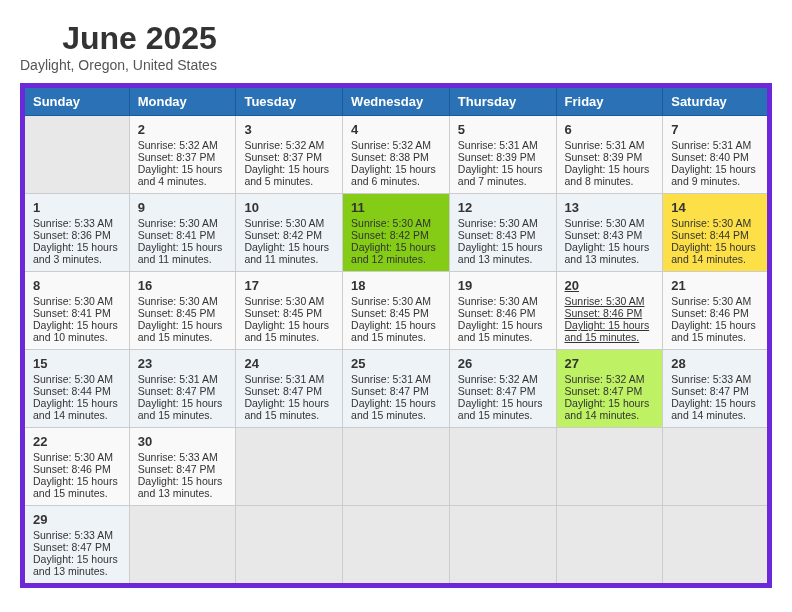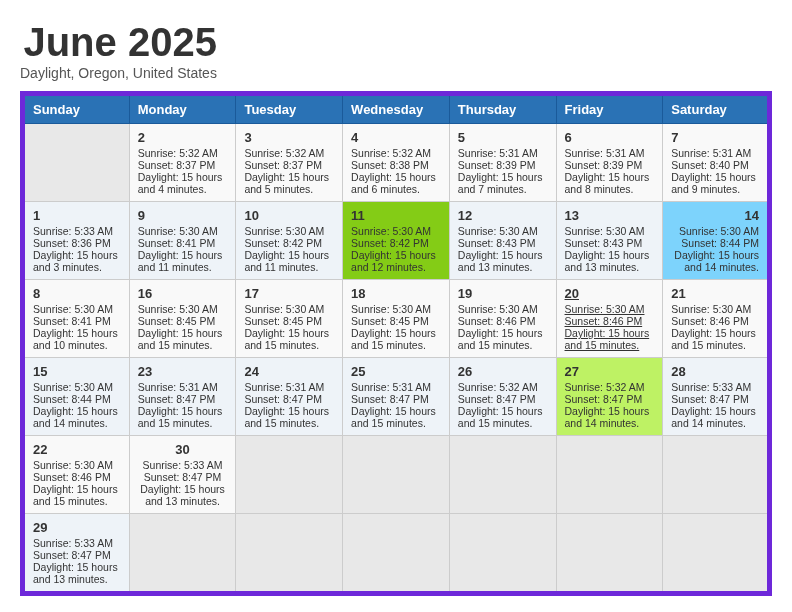--- a/index.html
+++ b/index.html
@@ -22,21 +22,21 @@
     }
     .logo-icon {
       width: 32px;
       height: 32px;
       margin-right: 4px;
     }
     .title-block {
       text-align: right;
     }
     .month-title {
-      font-size: 40px;
+      font-size: 32px;
       font-weight: bold;
       color: #333;
     }
     .location {
       font-size: 14px;
       color: #555;
     }
     .calendar {
       width: 100%;
       border-collapse: collapse;
@@ -168,21 +168,21 @@
         <span>Sunrise: 5:30 AM</span><br>
         <span>Sunset: 8:43 PM</span><br>
         <span>Daylight: 15 hours and 13 minutes.</span>
       </td>
         <td style="background: rgb(238, 243, 248);">
         <span class="day-num">13</span>
         <span>Sunrise: 5:30 AM</span><br>
         <span>Sunset: 8:43 PM</span><br>
         <span>Daylight: 15 hours and 13 minutes.</span>
       </td>
-        <td style="background: #7dd3fc; text-align: right;">
+        <td style="background: #fde047;">
         <span class="day-num">14</span>
         <span>Sunrise: 5:30 AM</span><br>
         <span>Sunset: 8:44 PM</span><br>
         <span>Daylight: 15 hours and 14 minutes.</span>
       </td>
       </tr>
       <tr>
         <td style="background: rgb(249, 249, 249);">
         <span class="day-num">8</span>
         <span>Sunrise: 5:30 AM</span><br>
@@ -270,21 +270,21 @@
         <span>Daylight: 15 hours and 14 minutes.</span>
       </td>
       </tr>
       <tr>
         <td style="background: rgb(249, 249, 249);">
         <span class="day-num">22</span>
         <span>Sunrise: 5:30 AM</span><br>
         <span>Sunset: 8:46 PM</span><br>
         <span>Daylight: 15 hours and 15 minutes.</span>
       </td>
-        <td style="background: rgb(249, 249, 249); text-align: center;">
+        <td style="background: rgb(249, 249, 249);">
         <span class="day-num">30</span>
         <span>Sunrise: 5:33 AM</span><br>
         <span>Sunset: 8:47 PM</span><br>
         <span>Daylight: 15 hours and 13 minutes.</span>
       </td>
         <td class="empty-cell" style="background: rgb(232, 232, 232);"></td>
         <td class="empty-cell" style="background: rgb(232, 232, 232);"></td>
         <td class="empty-cell" style="background: rgb(232, 232, 232);"></td>
         <td class="empty-cell" style="background: rgb(232, 232, 232);"></td>
         <td class="empty-cell" style="background: rgb(232, 232, 232);"></td>

